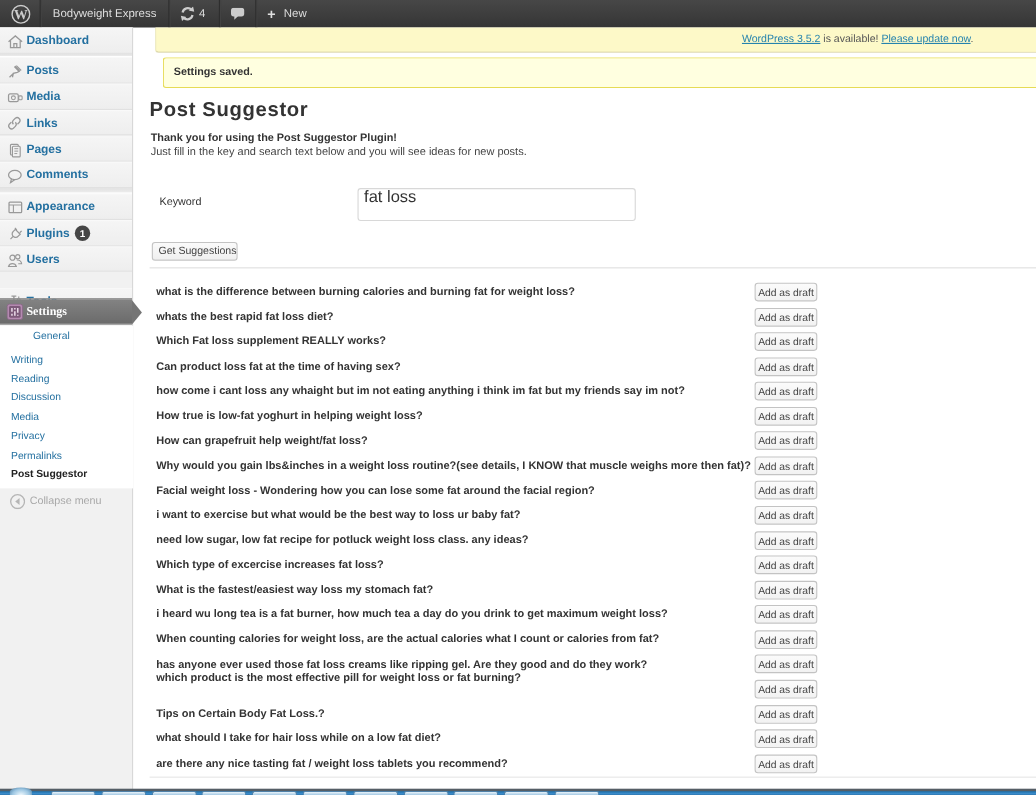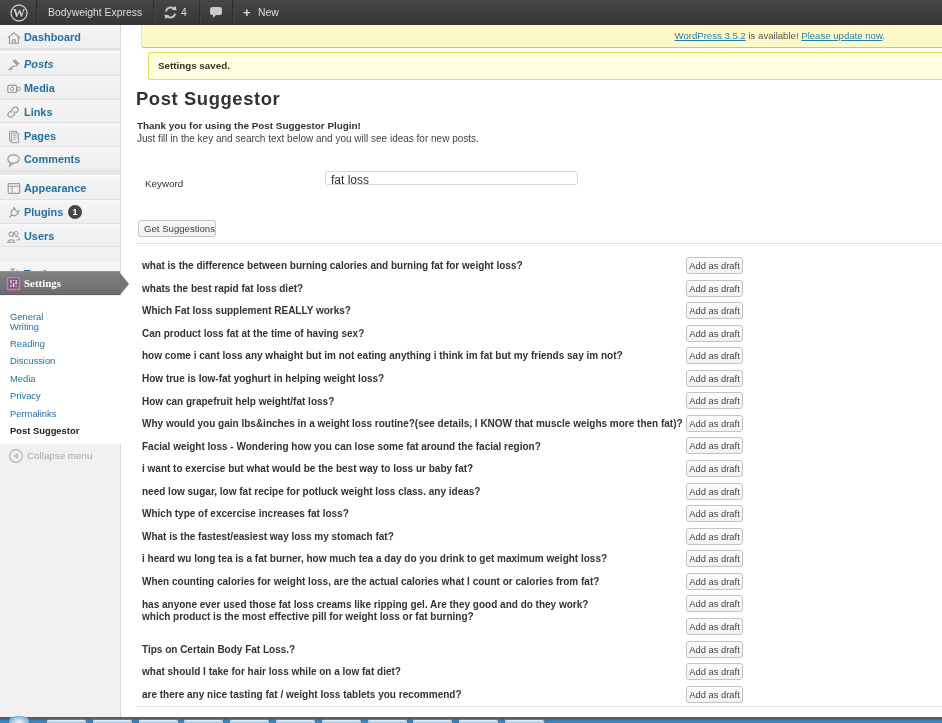--- a/index.html
+++ b/index.html
@@ -28,21 +28,21 @@
 
 #nag { left:141px; top:25px; width:801px; height:23px; background:#fdf9c8; border-bottom:1px solid #c7c292; border-left:1px solid #e8e3b6; border-radius:0 0 0 3px; font-size:9.6px; color:#555; }
 #nag .in { position:absolute; right:57px; top:0; height:22px; line-height:22px; }
 #nag a { color:#2583ad; text-decoration:underline; }
 #saved { left:148px; top:52px; width:794px; height:28px; background:#ffffe0; border:1px solid #e6db55; border-right:none; border-radius:3px 0 0 3px; }
 #saved b { position:absolute; left:9px; top:0; height:26px; line-height:26px; font-size:9.8px; color:#333; }
 #h1 { left:136px; top:88px; font-size:18.4px; font-weight:bold; letter-spacing:0.6px; color:#333; }
 #thank { left:137px; top:120px; font-size:9.9px; font-weight:bold; color:#333; }
 #just { left:137px; top:133px; font-size:10px; color:#444;text-align:center; }
 #kwlbl { left:145px; top:178px; font-size:9.8px; color:#333; }
-#kwinput { left:325px; top:171px; width:253px; height:14px; border:1px solid #d8d8d8; border-radius:3px; background:#fff; font-size:12px; color:#333; line-height:16px; padding-left:5px; }
+#kwinput { left:325px; top:171px; width:253px; height:30px; border:1px solid #d8d8d8; border-radius:3px; background:#fff; font-size:15px; color:#333; line-height:16px; padding-left:5px; }
 #getsug { left:138px; top:220px; width:78px; height:17px; border:1px solid #c3c3c3; border-radius:3px; background:linear-gradient(#fafafa,#f0f0f0); font-size:9.6px; color:#444; text-align:right; line-height:15px; }
 #ttop { left:136px; top:243px; width:806px; height:1px; background:#dfdfdf; }
 #tbot { left:136px; top:706px; width:806px; height:1px; background:#e5e5e5; }
 .q { position:absolute; left:142px; height:11px; line-height:11px; font-size:10px; font-weight:bold; color:#333; white-space:nowrap; }
 .draftbtn { position:absolute; left:686px; width:57px; height:17px; border:1px solid #c3c3c3; border-radius:3px; background:linear-gradient(#fbfbfb,#f2f2f2); font-size:9.4px; color:#444; text-align:center; line-height:15px; }
 
 
 #taskbar { left:0; top:717px; width:942px; height:6px; background:linear-gradient(#555e66 0 30%,#2273ad 45%,#3b8ccb 75%,#2a71a8); }
 .tbtn { position:absolute; top:719px; height:4px; border:1px solid #4f81a8; border-bottom:none; border-radius:2.5px 2.5px 0 0; background:linear-gradient(#e8f3fa,#9cc4e2); }
 #orb { position:absolute; left:9px; top:716px; width:20px; height:7px; border-radius:50% 50% 0 0; background:radial-gradient(ellipse at 50% 100%, #f2fafe, #9cc6e2 55%, #41759c); }
@@ -76,21 +76,21 @@
 </div>
 
 <div id="sidebar" class="abs"></div>
 <div id="menu">
     <div class="mi abs" style="top: 25px;">
       <svg class="micon" width="18" height="18" viewBox="0 0 17 17">
         <path d="M2 9 L9 3 L16 9 M4 8 v7 h10 v-7 M7.5 15 v-4 h3 v4" fill="none" stroke="#999" stroke-width="1.3"></path>
       </svg>
       <div class="lbl">Dashboard</div>
     </div>
-    <div class="mi abs" style="top: 52.4px; font-style: italic;">
+    <div class="mi abs" style="top: 52.4px;">
       <svg class="micon" width="18" height="18" viewBox="0 0 17 17">
         <path d="M10 3 L15 8 M8 4 l5 5 l-2 1 l-4 1 l-1 4 M7 11 L3 15" fill="none" stroke="#999" stroke-width="1.3"></path>
         <path d="M9 3 l5 5 l-1.5 .8 l-4.3 -4.3 Z" fill="#999"></path>
       </svg>
       <div class="lbl">Posts</div>
     </div>
     <div class="mi abs" style="top: 76.1px;">
       <svg class="micon" width="18" height="18" viewBox="0 0 17 17">
         <rect x="2" y="5" width="10" height="8" rx="1.5" fill="none" stroke="#999" stroke-width="1.3"></rect>
         <circle cx="7" cy="9" r="2" fill="none" stroke="#999" stroke-width="1.1"></circle>
@@ -158,21 +158,21 @@
         <rect x="2.5" y="2.5" width="12" height="12" rx="1.5" fill="#7d5a7a"></rect>
         <path d="M5.5 4.5 v4 M5.5 10.5 v2 M8.5 4.5 v1.5 M8.5 8 v4.5 M11.5 4.5 v5 M11.5 11.5 v1" stroke="#e8d8e6" stroke-width="1.6"></path>
       </svg>
       <div class="lbl">Settings</div>
     </div>
     <div class="msep abs" style="top: 48.7px; height: 3.7px;"></div>
     <div class="msep abs" style="top: 170.9px; height: 5.5px;"></div>
   </div>
 <div id="arrow" class="abs" style="top:272.5px"></div>
 <div id="submenu" class="abs">
-    <div class="smi" style="top: 12px;">General</div>
+    <div class="smi" style="top: 0; margin-left: 20px;">General</div>
     <div class="smi" style="top: 21.6px;">Writing</div>
     <div class="smi" style="top: 39px;">Reading</div>
     <div class="smi" style="top: 56.4px;">Discussion</div>
     <div class="smi" style="top: 73.8px;">Media</div>
     <div class="smi" style="top: 91.2px;">Privacy</div>
     <div class="smi" style="top: 108.6px;">Permalinks</div>
     <div class="smi" style="top: 126px; color: rgb(34, 34, 34); font-weight: bold;">Post Suggestor</div>
   </div>
 <div id="collapse" class="abs">
   <svg class="abs" style="left:9px;top:0px" width="14" height="14" viewBox="0 0 14 14">

